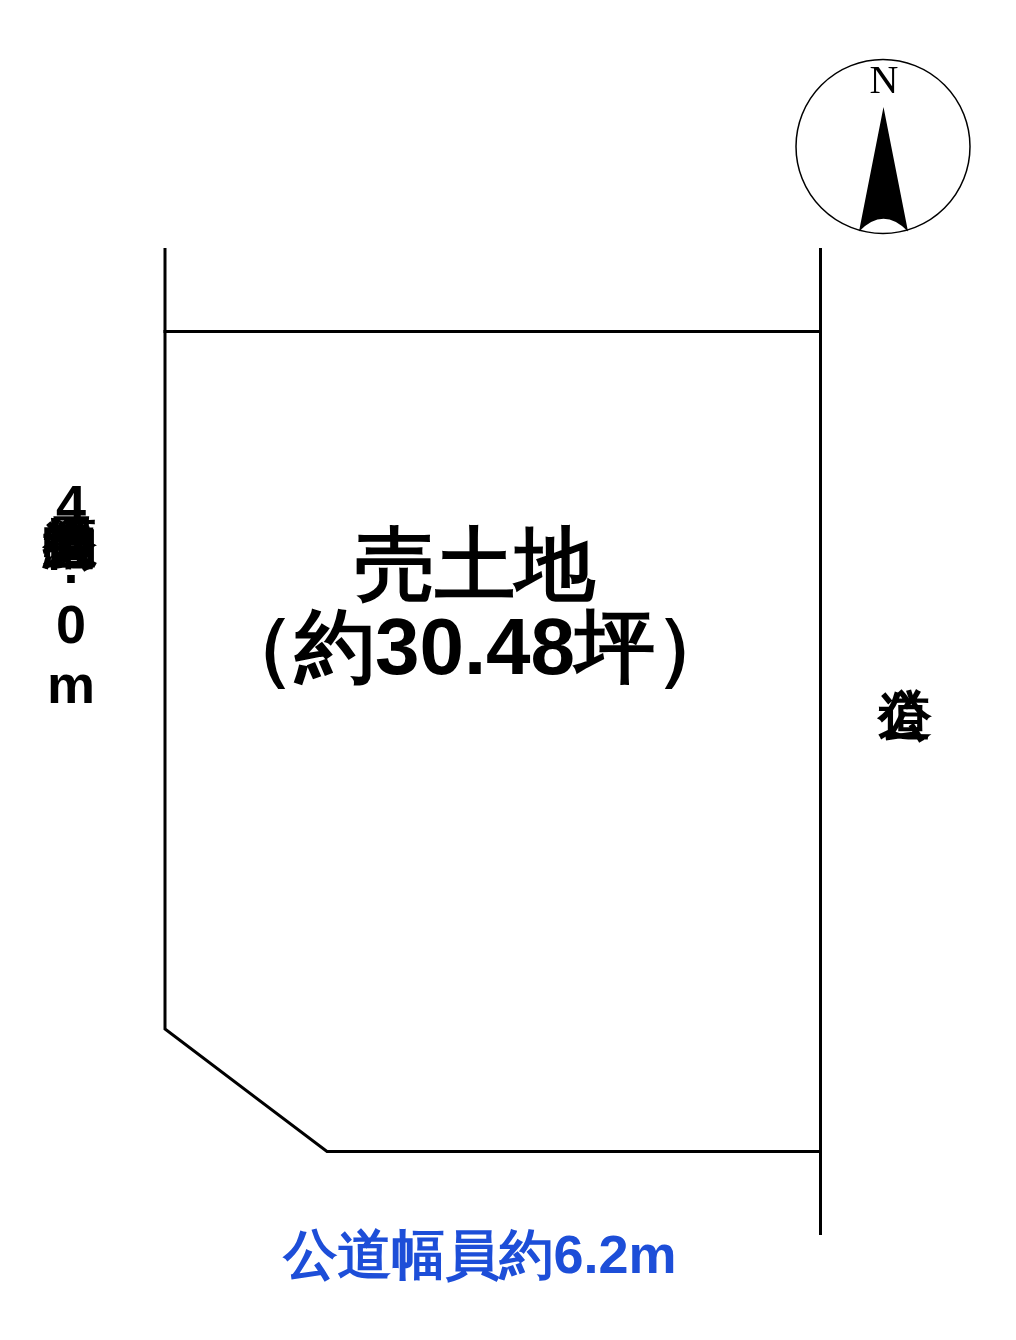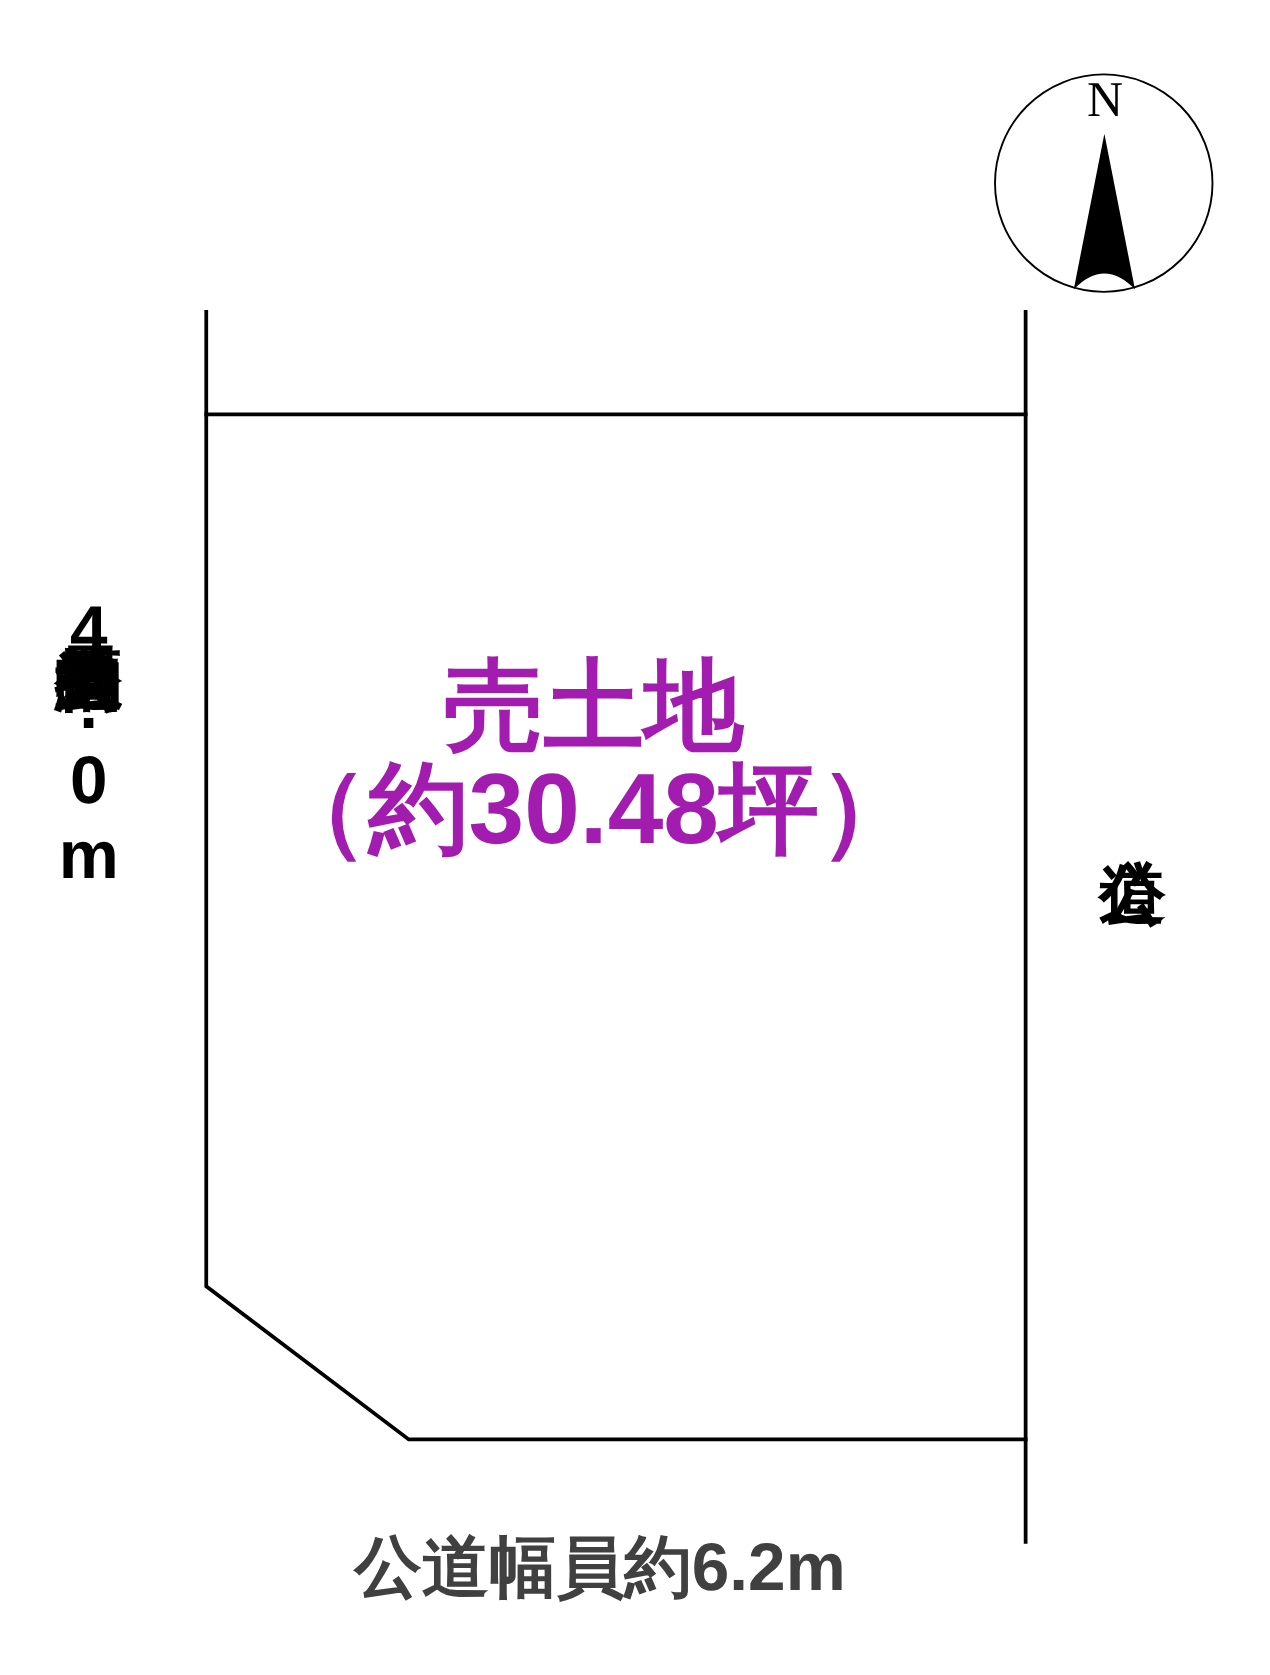--- a/index.html
+++ b/index.html
@@ -37,21 +37,21 @@
   
   .parcel-label {
     position: absolute;
     left: 115px;
     top: 524px;
     width: 720px;
     text-align: center;
     font-weight: bold;
     font-size: 80px;
     line-height: 82px;
-    color: #a21caf;
+    color: #000000;
     letter-spacing: 0px;
     white-space: nowrap;
   }
   .parcel-label .sup {
     display: inline-block;
     font-size: 34px;
     line-height: 0;
     position: relative;
     top: -40px;
     margin-left: 1px;
@@ -83,21 +83,21 @@
   
   .h-label-south {
     position: absolute;
     left: 150px;
     top: 1224px;
     width: 660px;
     text-align: center;
     font-weight: bold;
     font-size: 54px;
     line-height: 60px;
-    color: #404040;
+    color: #1d4ed8;
     white-space: nowrap;
   }
 </style>
 </head>
 <body>
 
 <div class="canvas">
 
   <svg class="plan-svg" viewBox="0 0 1016 1340" xmlns="http://www.w3.org/2000/svg">
 

